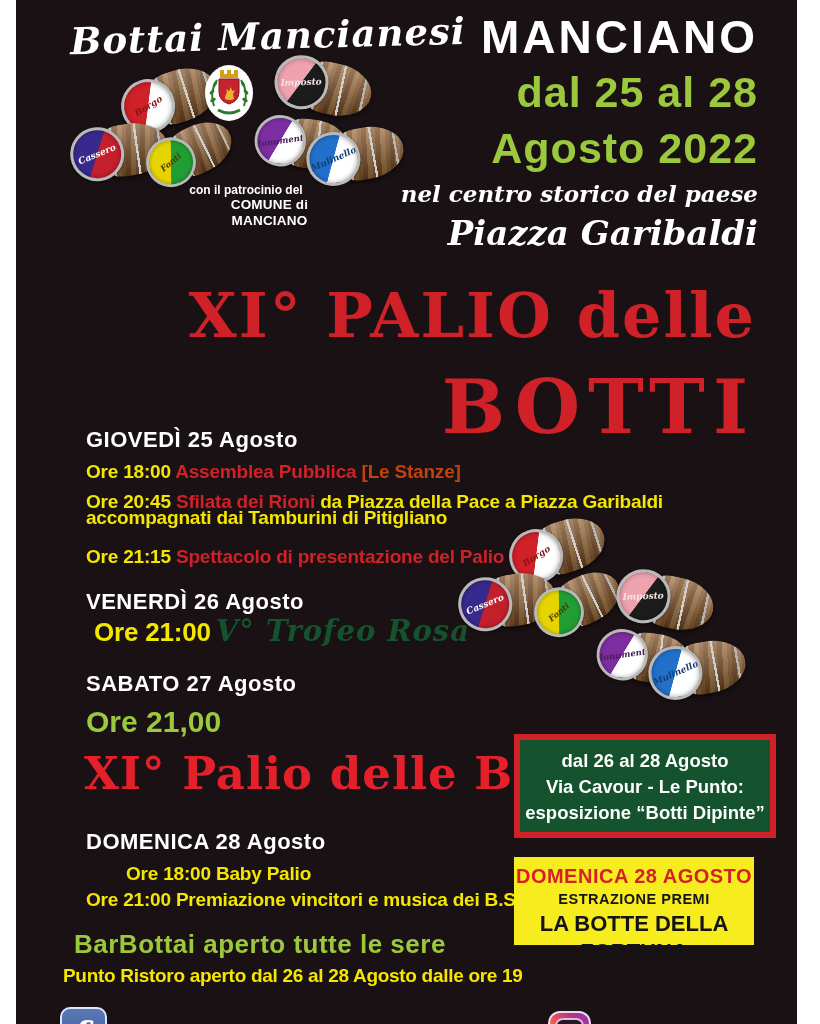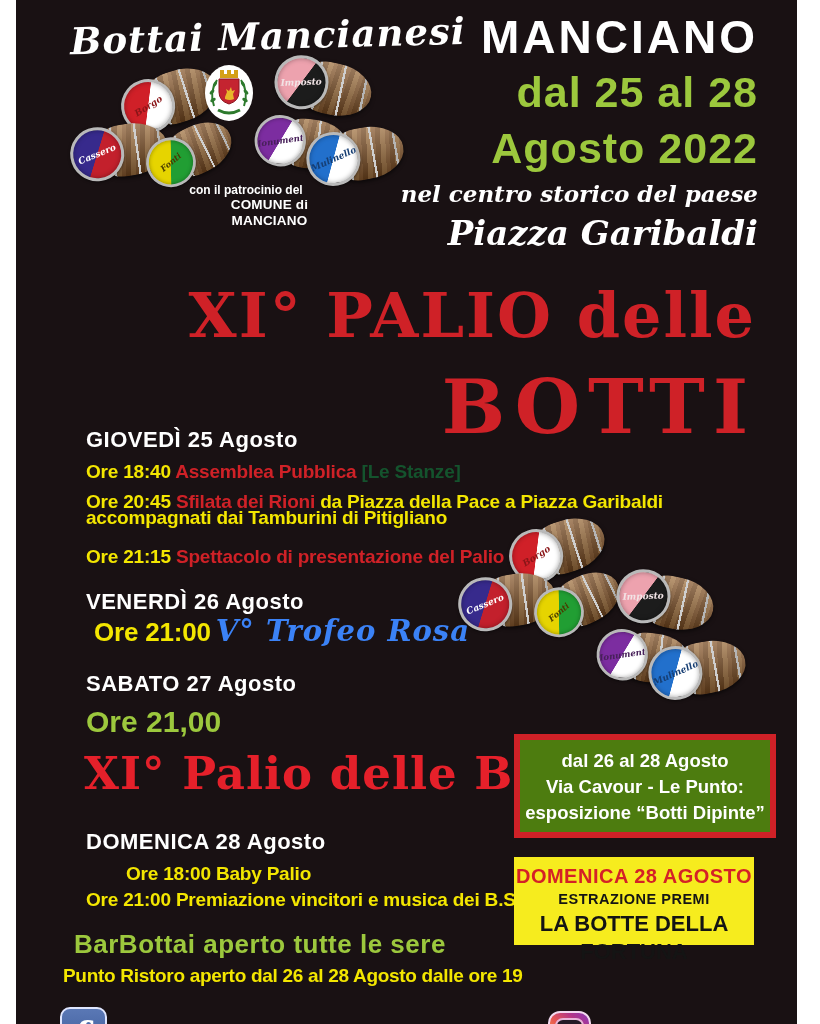--- a/index.html
+++ b/index.html
@@ -34,31 +34,31 @@
   .venue2{font-size:34px;line-height:42px;}
 
   .main-title{right:64px;top:272px;text-align:right;}
   .main-title .t1{font-size:62px;line-height:88px;letter-spacing:2px;}
   .main-title .t2{font-size:75px;line-height:94px;letter-spacing:8px;}
 
   .day{color:#ffffff;font-weight:bold;font-size:22px;letter-spacing:.5px;}
   .ev{font-weight:bold;font-size:19px;letter-spacing:-.2px;}
   .y{color:#f3e600;}
   .r{color:#cf2127;}
-  .w{color:#14532d;}
+  .w{color:#c2410c;}
   .g{color:#9cc83d;}
 
   .fri-line .time{font-size:26px;margin-left:8px;}
-  .fri-line .tr{font-family:"DejaVu Serif", serif;font-style:italic;font-weight:bold;font-size:29px;color:#3b82f6;letter-spacing:1px;text-align:right;}
+  .fri-line .tr{font-family:"DejaVu Serif", serif;font-style:italic;font-weight:bold;font-size:29px;color:#14532d;letter-spacing:1px;text-align:right;}
   .sat-time{font-size:30px;}
   .sat-title{font-family:"DejaVu Serif", serif;font-weight:bold;font-size:45px;color:#e5202a;letter-spacing:1px;}
 
   .expo-box{
     left:514px;top:734px;width:250px;height:84px;
-    border:6px solid #cf2127;background:#4d7c0f;
+    border:6px solid #cf2127;background:#14532d;
     text-align:center;color:#fff;font-weight:bold;font-size:18.5px;line-height:26px;
     padding-top:8px;
   }
   .lotto-box{
     left:514px;top:857px;width:240px;height:76px;
     background:#f6ec1e;text-align:center;font-weight:bold;
     padding-top:6px;padding-bottom:6px;
   }
   .lotto-box .l1{color:#d42127;font-size:20px;line-height:26px;letter-spacing:.5px;}
   .lotto-box .l2{color:#141414;font-size:14.5px;line-height:21px;letter-spacing:.5px;}
@@ -202,21 +202,21 @@
     <div class="script venue2 nowrap">Piazza Garibaldi</div>
   </div>
 
   <div class="abs main-title">
     <div class="deco t1 nowrap">XI° PALIO delle</div>
     <div class="deco t2 nowrap">BOTTI</div>
   </div>
 
   <div class="abs day nowrap" style="left:86px;top:427px;">GIOVEDÌ 25 Agosto</div>
   <div class="abs ev nowrap" style="left:86px;top:461px;">
-    <span class="y">Ore 18:40</span>
+    <span class="y">Ore 18:00</span>
     <span class="r">Assemblea Pubblica</span>
     <span class="w">[Le Stanze]</span>
   </div>
   <div class="abs ev nowrap" style="left:86px;top:491px;">
     <span class="y">Ore 20:45</span>
     <span class="r">Sfilata dei Rioni</span>
     <span class="y">da Piazza della Pace a Piazza Garibaldi</span>
   </div>
   <div class="abs ev y nowrap" style="left:86px;top:507px;">accompagnati dai Tamburini di Pitigliano</div>
   <div class="abs ev nowrap" style="left:86px;top:546px;">

